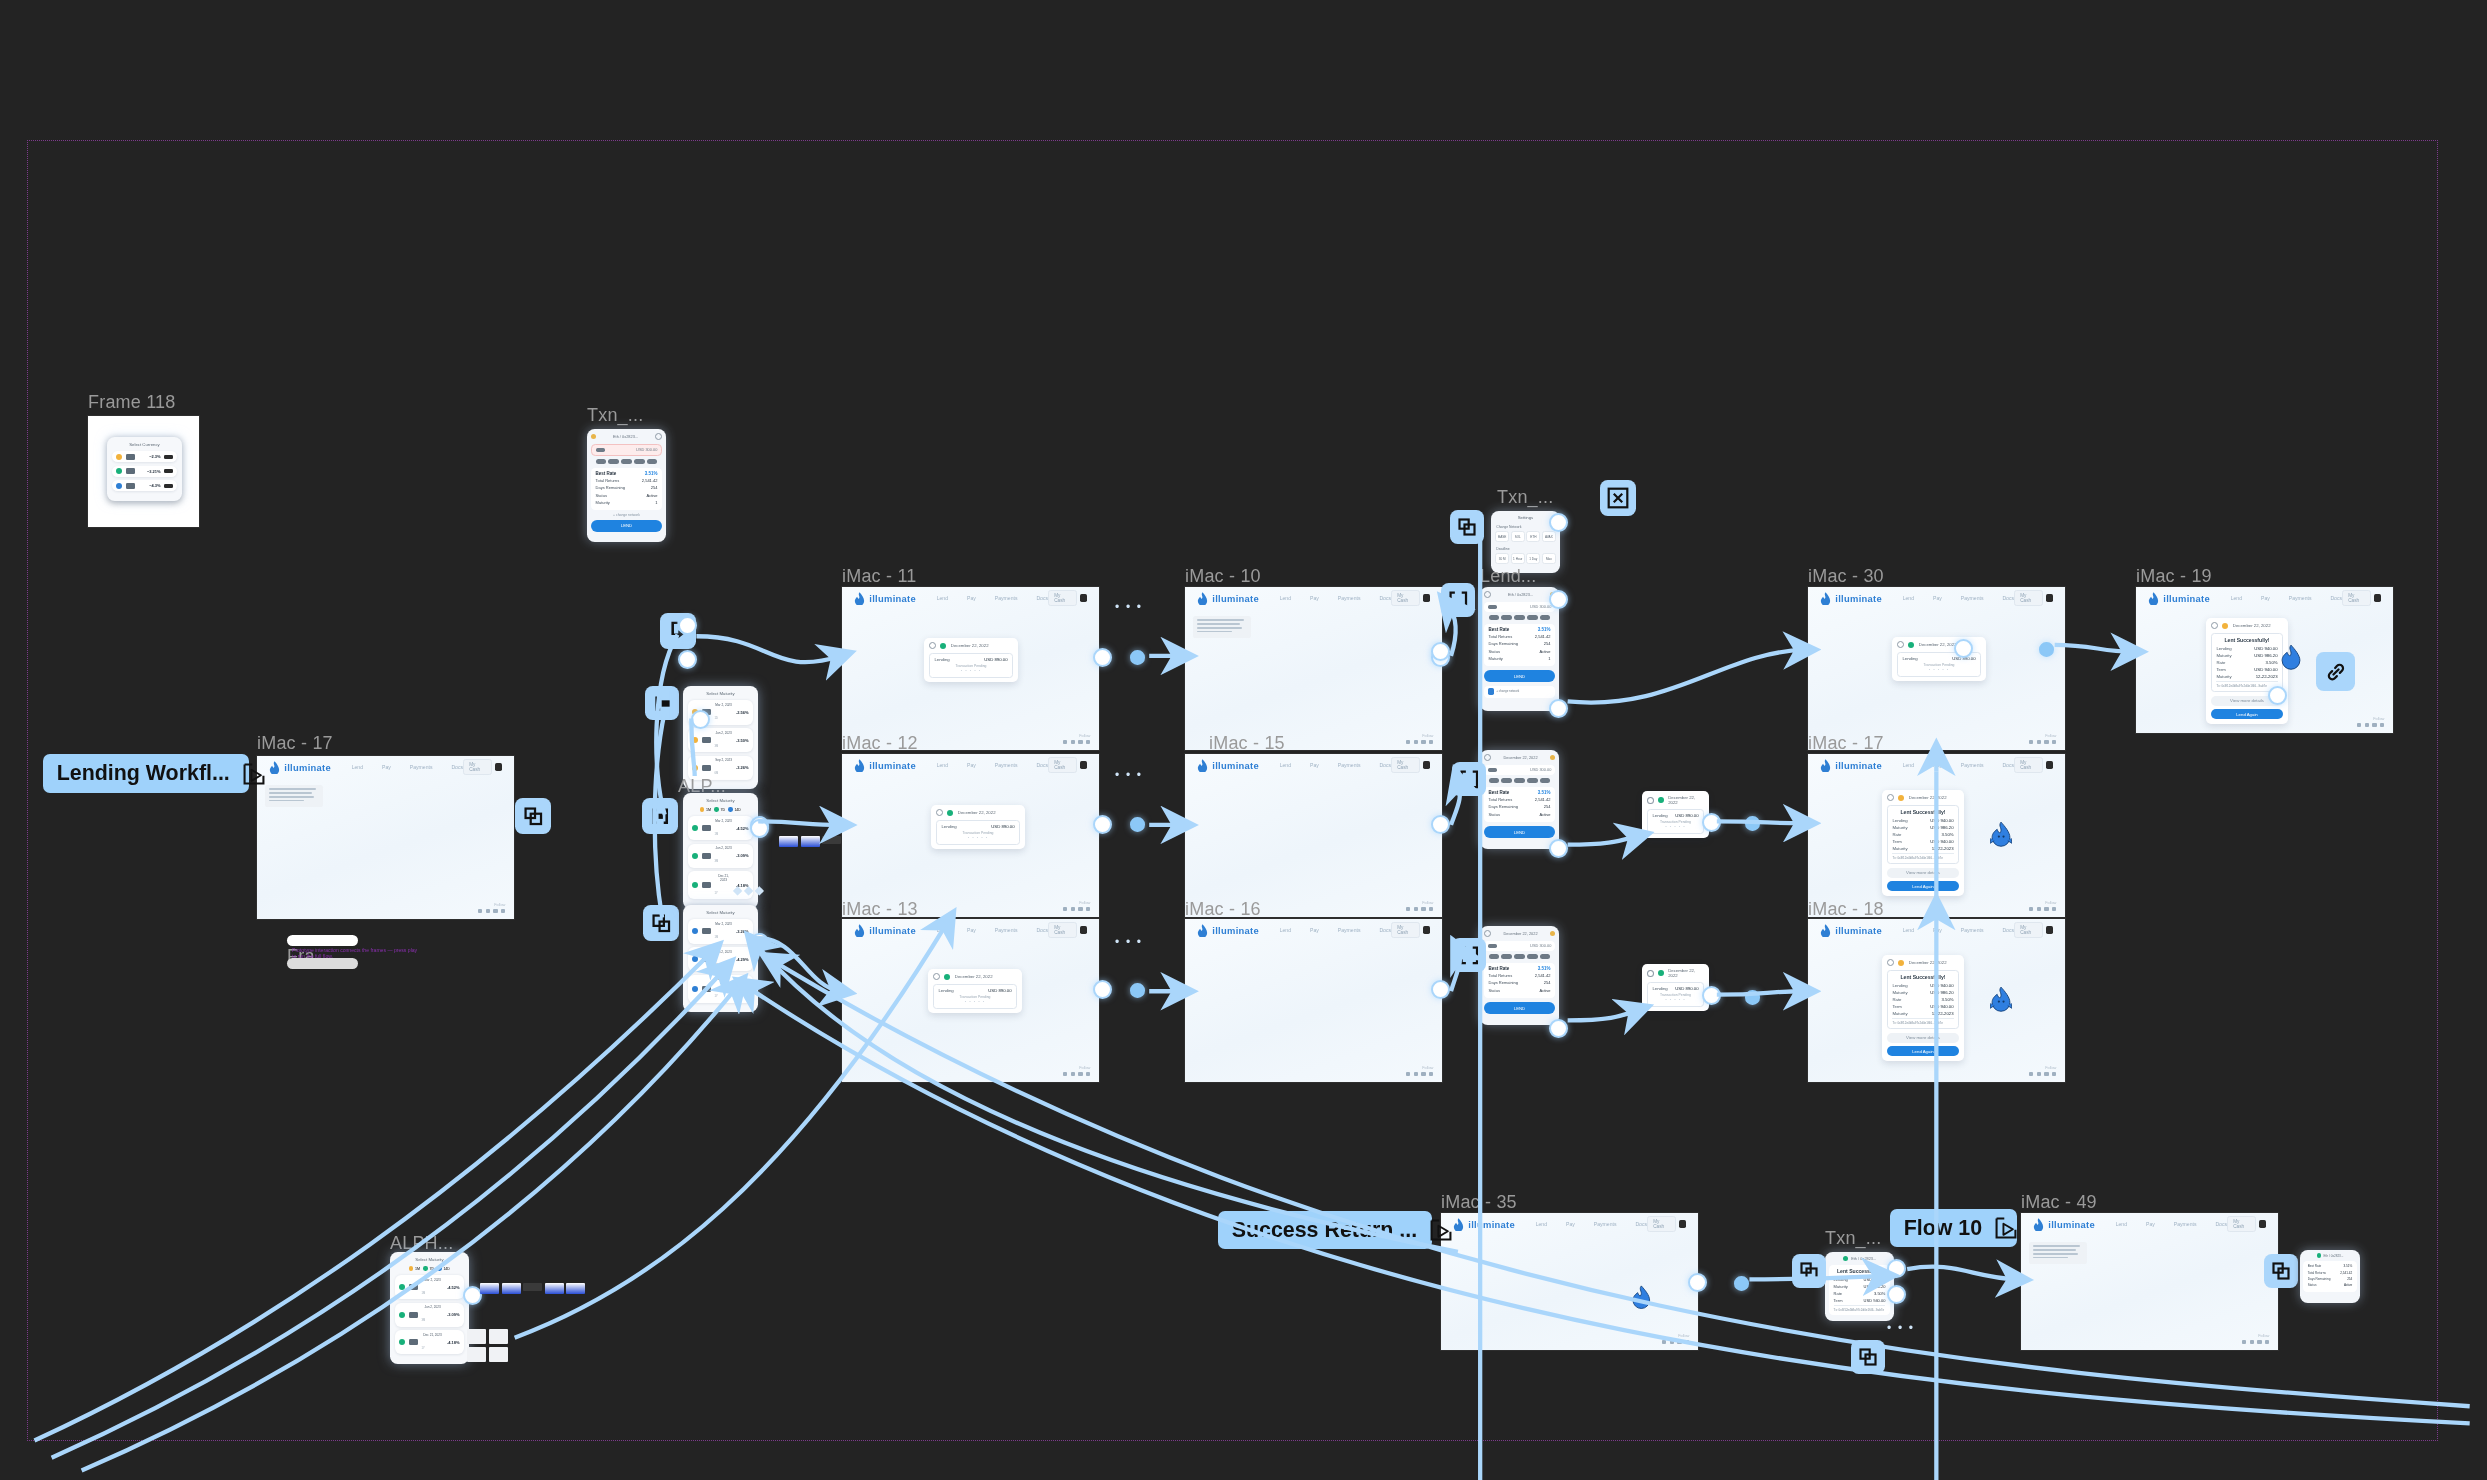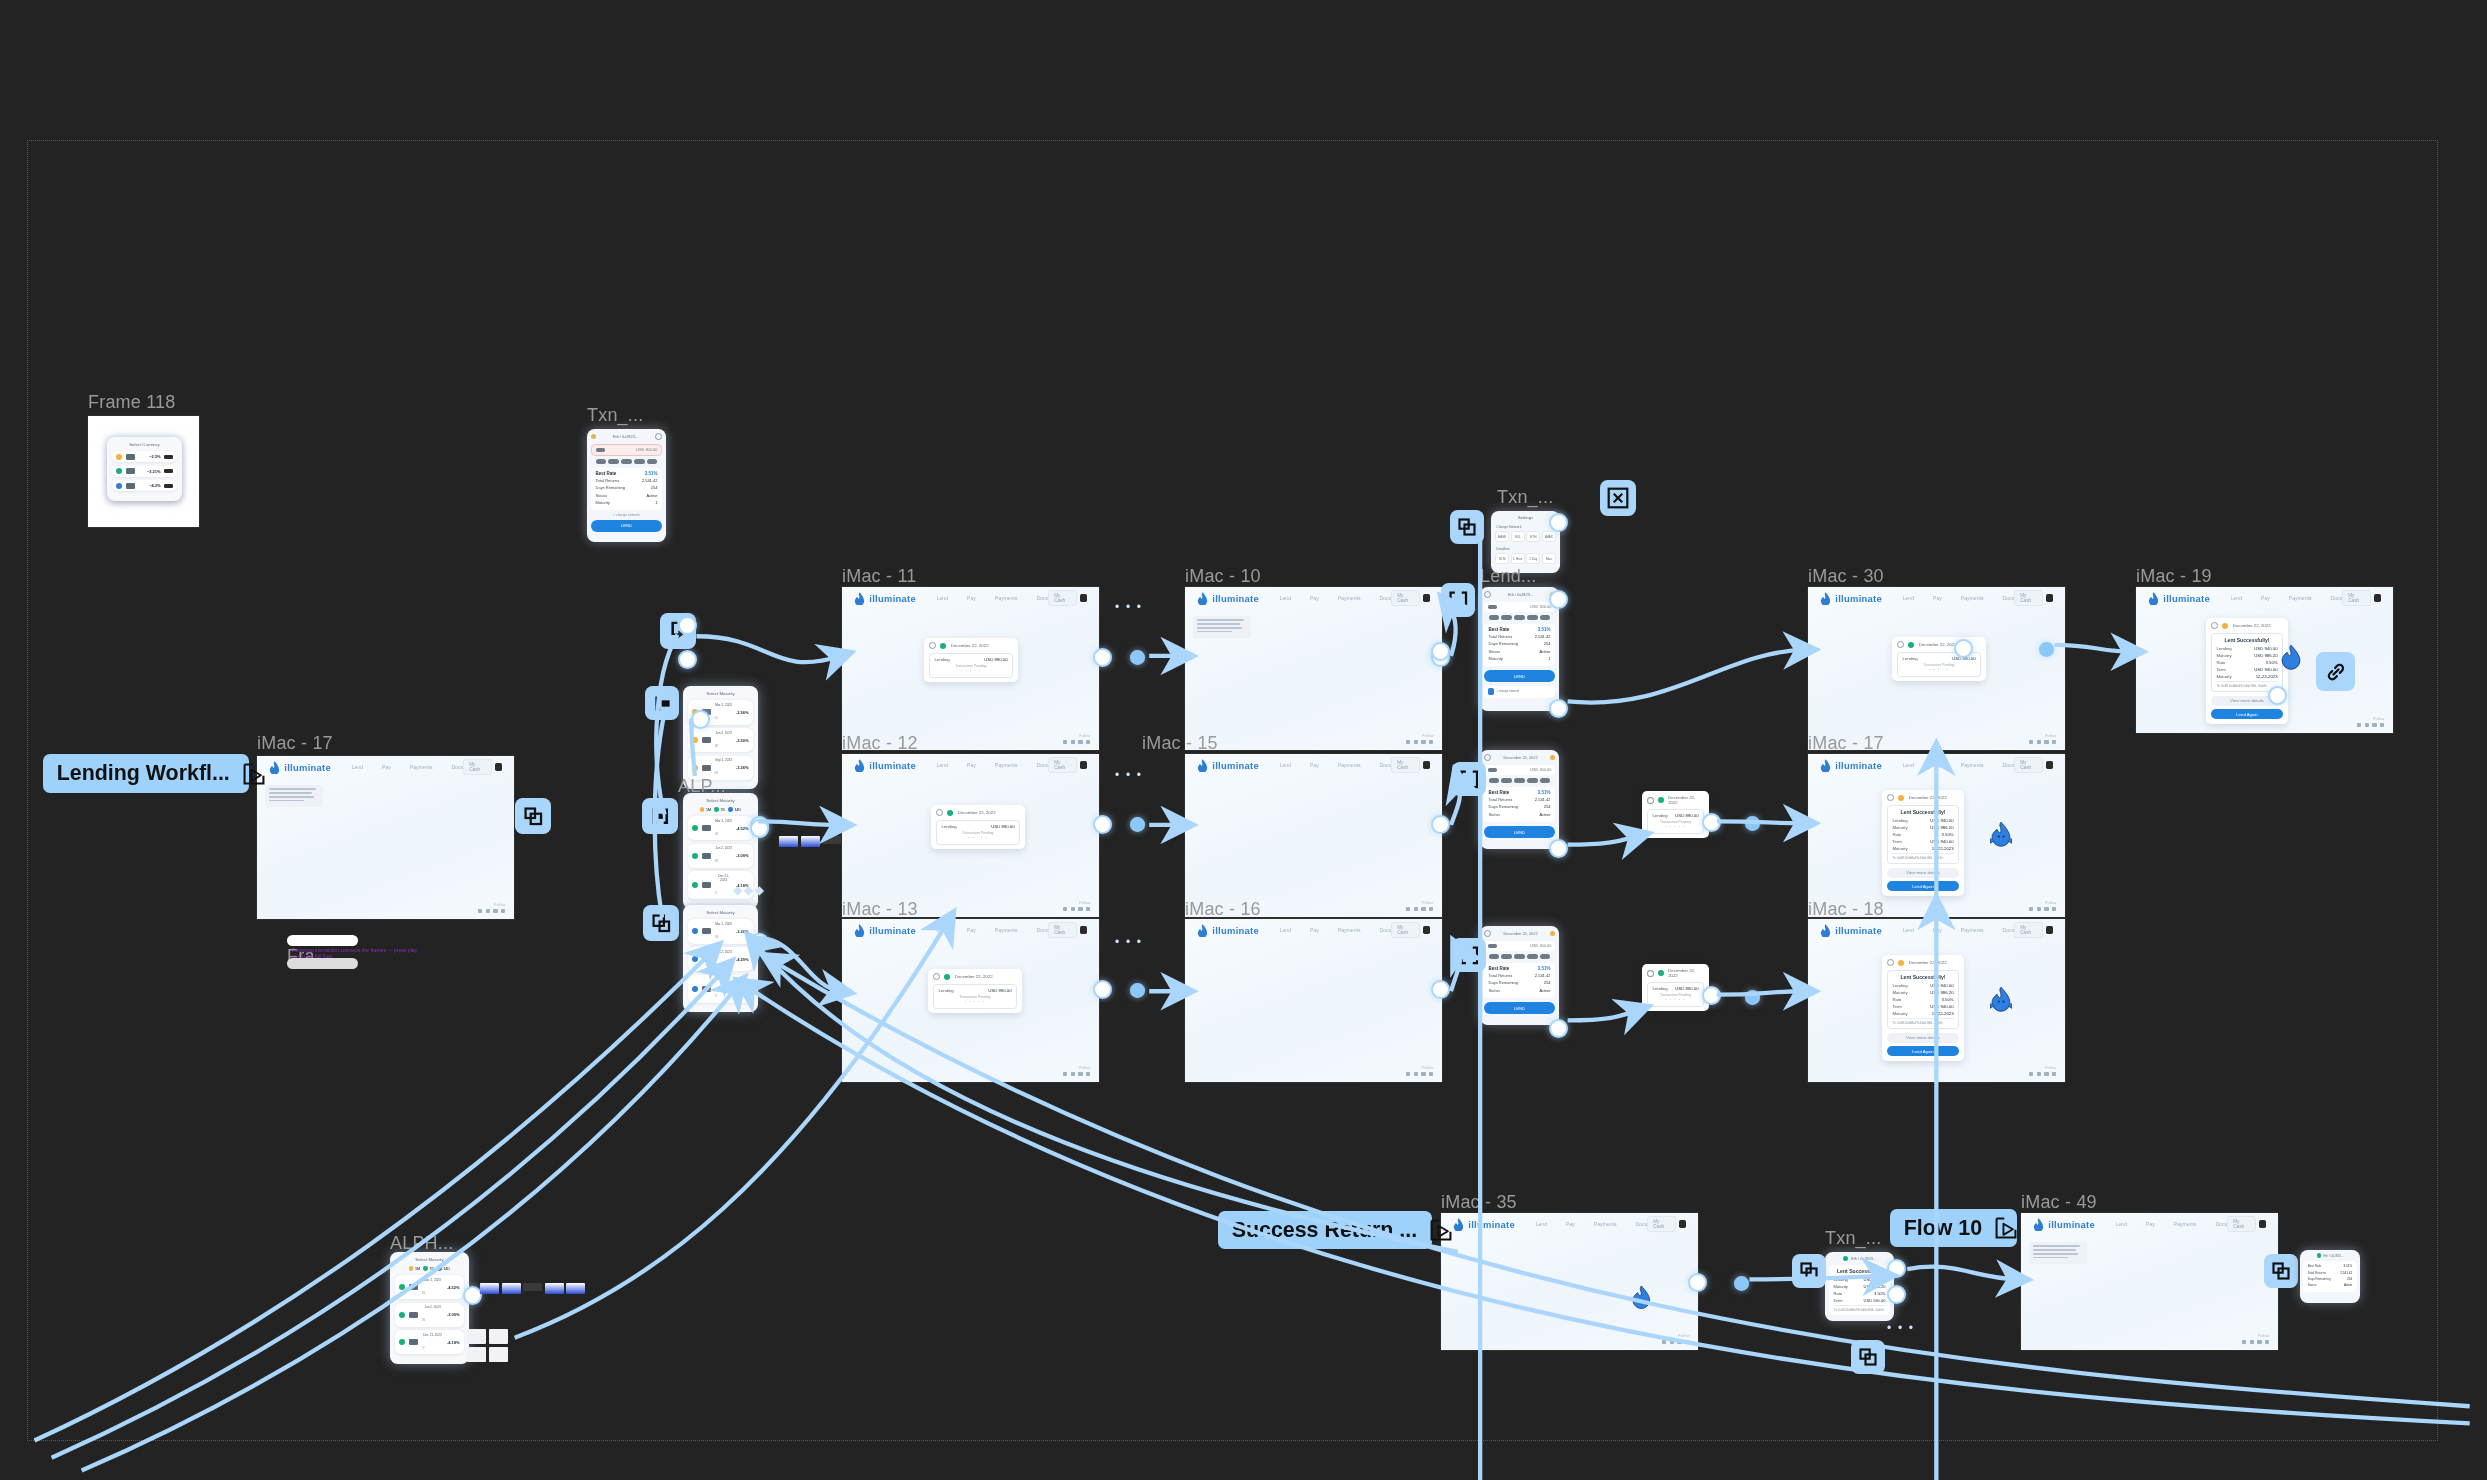--- a/index.html
+++ b/index.html
@@ -610,21 +610,21 @@
       <span class="ftxt">Follow</span>
       <span class="frow">
           <i class="fi"></i>
           <i class="fi"></i>
           <i class="fi"></i>
           <i class="fi"></i>
         </span>
     </div>
   </div>
 
-  <div class="frame-label" style="left:1142px;top:733px;">iMac - 15</div>
+  <div class="frame-label" style="left:1209px;top:733px;">iMac - 15</div>
   <div class="artboard art-desktop" style="left:1185px;top:754px;width:257px;height:163px;">
     <div class="art-topbar">
       <span class="brand">
         <span class="flame">
             <svg viewBox="0 0 13 15">
               <path d="M6.5 0C4 3.5 8 5 5.5 8 4 6.8 3.8 5.5 3.8 5.5 2 7 1 9 1 10.6A5.5 5.5 0 0 0 12 10.6C12 6.8 9.2 3 6.5 0Z" fill="#2e7fd4"></path>
             </svg>
           </span>
         <span class="brand-name">illuminate</span>
       </span>

